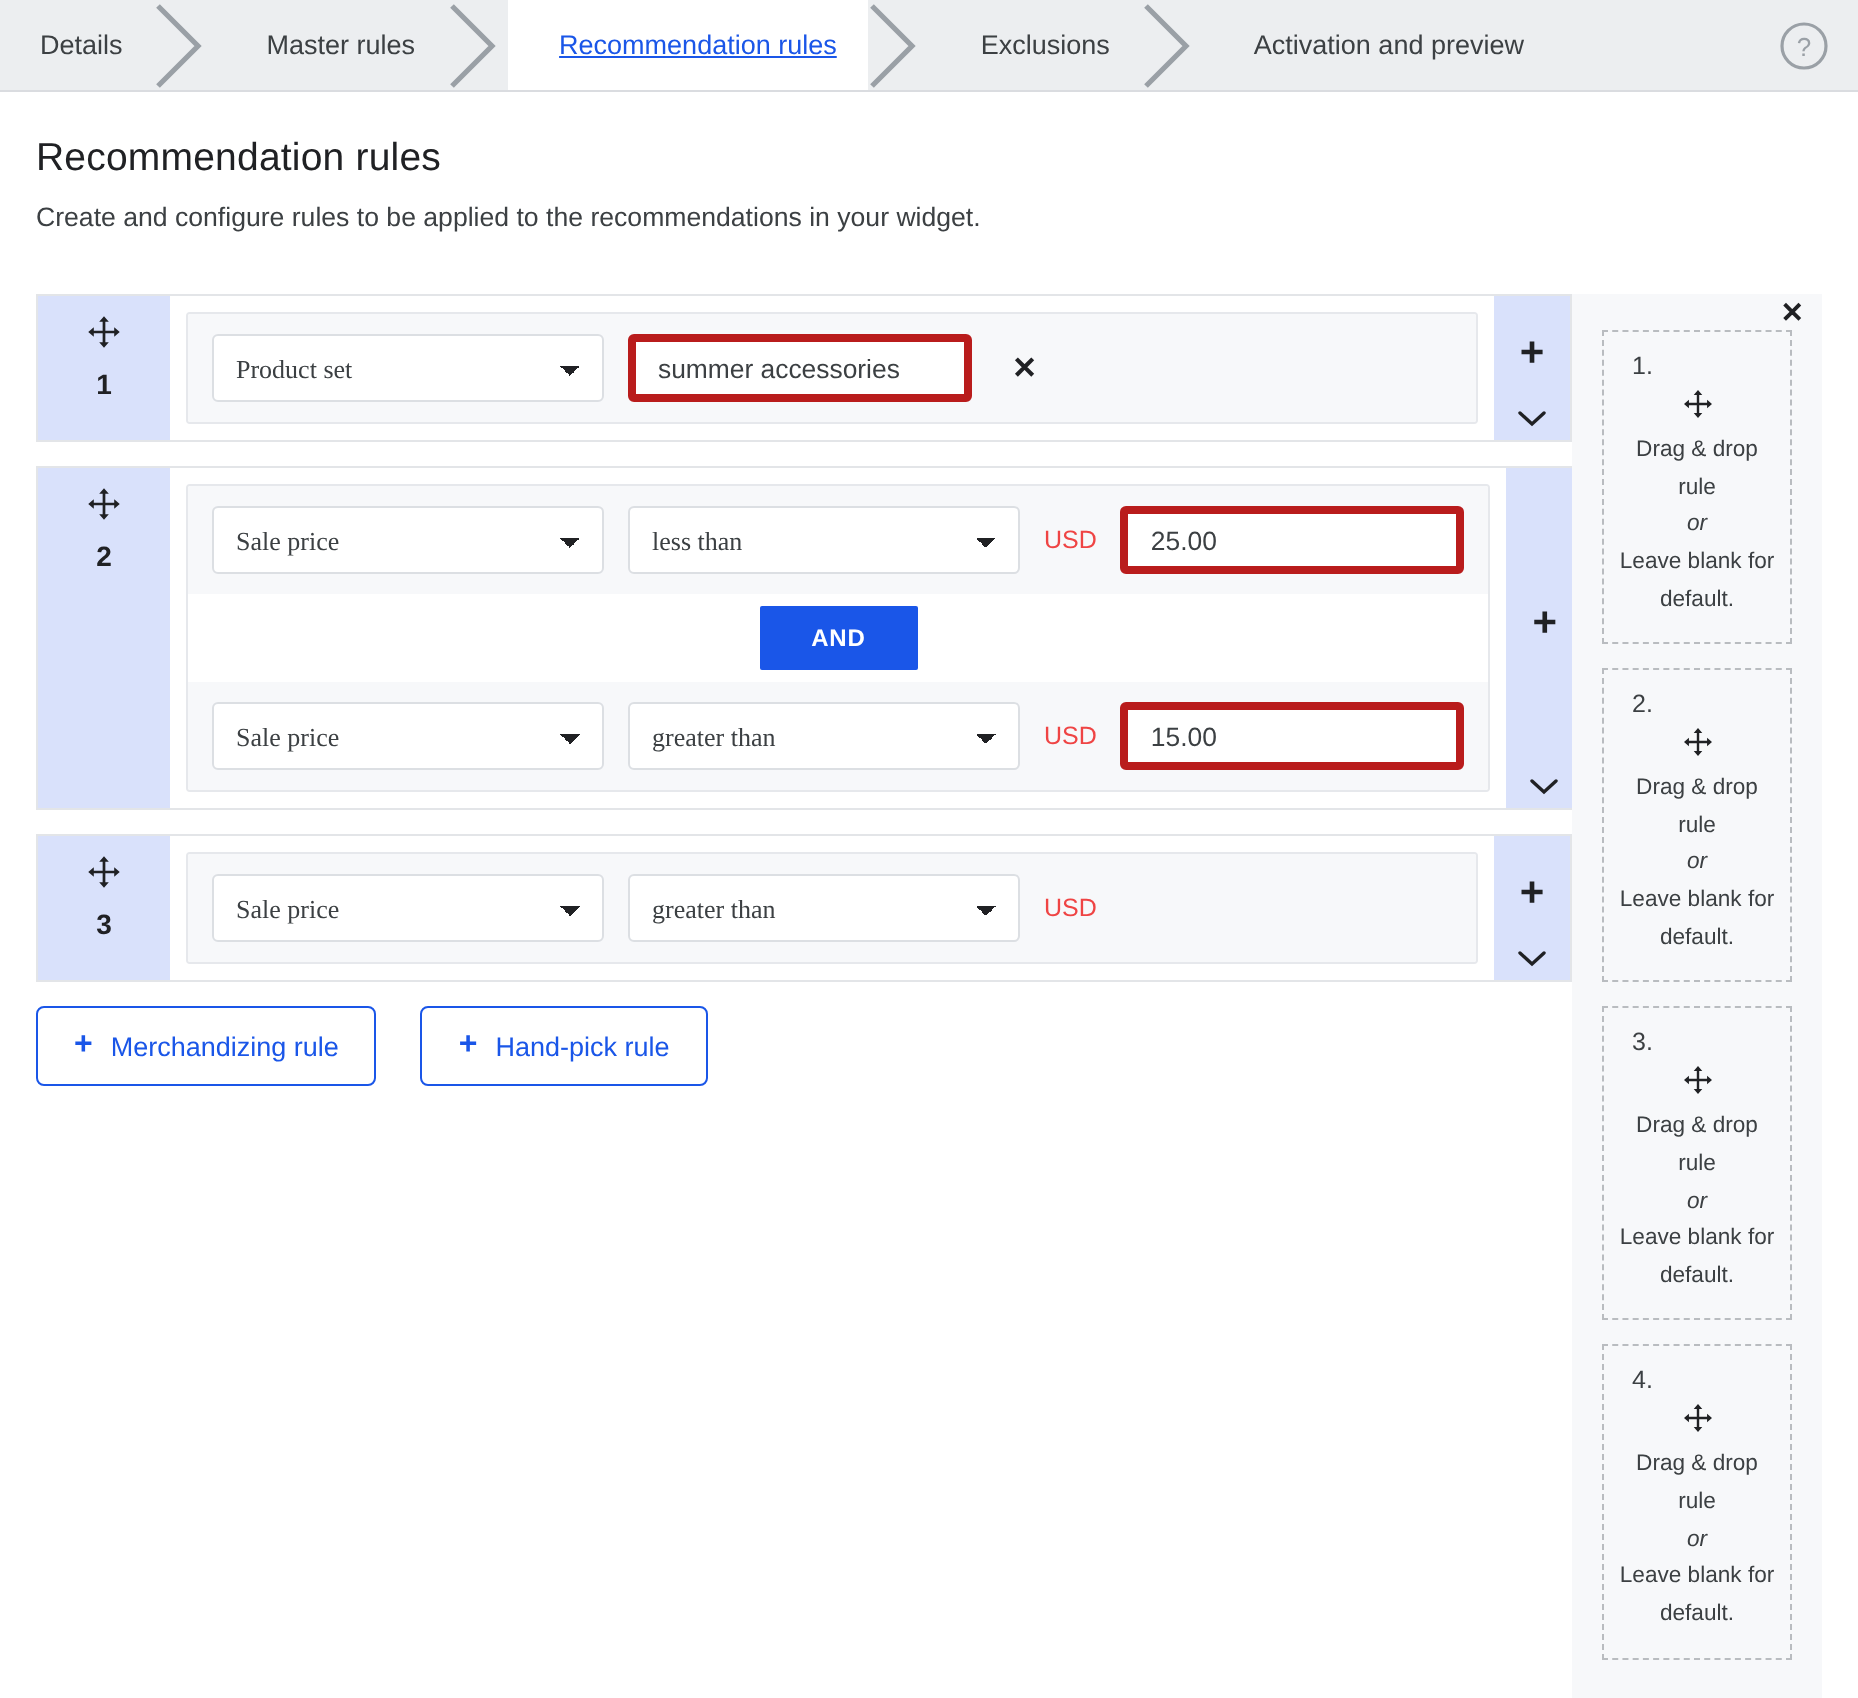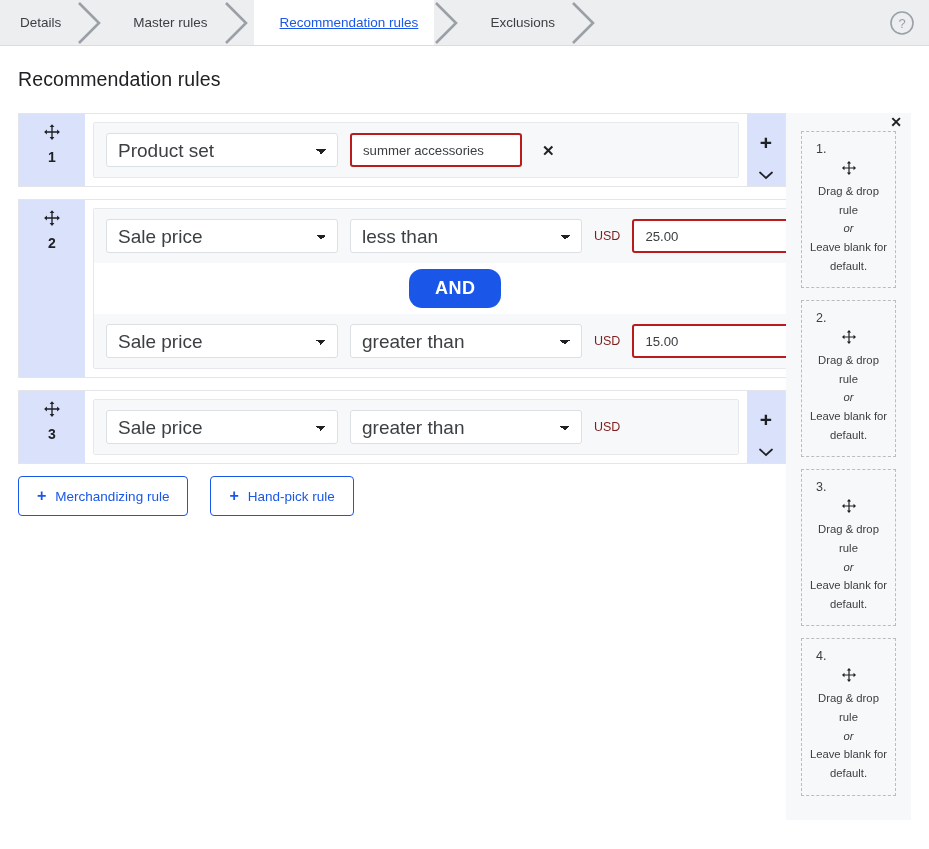--- a/index.html
+++ b/index.html
@@ -125,61 +125,61 @@
   }
   .and-row {
     display: flex;
     justify-content: center;
     background: #ffffff;
     padding: 6px 0;
   }
   .and-chip {
     background: #1a56e8;
     color: #ffffff;
-    font-size: 18px;
+    font-size: 12px;
     font-weight: 700;
     letter-spacing: .4px;
     padding: 9px 26px;
     border: none;
-    border-radius: 13px;
+    border-radius: 1px;
   }
   .sel {
     -webkit-appearance: none;
     appearance: none;
     background: #ffffff;
     border: 1px solid #dcdfe3;
     border-radius: 3px;
-    font-size: 19px;
-    font-family: Liberation Sans, sans-serif;
+    font-size: 13px;
+    font-family: Liberation Serif, serif;
     color: #3c4043;
     height: 34px;
     padding: 0 28px 0 11px;
-    width: 232px;
+    width: 196px;
     background-image:
       linear-gradient(45deg, transparent 50%, #202124 50%),
       linear-gradient(135deg, #202124 50%, transparent 50%);
     background-position:
       calc(100% - 16px) 15px,
       calc(100% - 11px) 15px;
     background-size: 5px 5px, 5px 5px;
     background-repeat: no-repeat;
   }
   .txt {
     background: #ffffff;
-    border: 2px solid #b91c1c;
+    border: 4px solid #b91c1c;
     border-radius: 3px;
     font-size: 13.2px;
     font-family: "Liberation Sans", sans-serif;
     color: #3c4043;
     height: 34px;
     padding: 0 11px;
   }
   .txt.wide { width: 172px; }
   .txt.val  { width: 172px; }
-  .cur { font-size: 12.5px; color: #7f1d1d; }
+  .cur { font-size: 12.5px; color: #ef4444; }
   .x-btn {
     background: transparent;
     border: none;
     font-size: 15px;
     font-weight: 700;
     color: #202124;
     cursor: pointer;
     padding: 4px 8px;
     line-height: 1;
   }
@@ -293,31 +293,35 @@
         </svg>
       </div>
       <div class="step">
         <span class="label">Exclusions</span>
       </div>
       <div class="sep">
         <svg width="34" height="46" viewBox="0 0 34 46">
           <path d="M4 3 L24 23 L4 43" fill="none" stroke="#9aa0a6" stroke-width="2.6"></path>
         </svg>
       </div>
+      <div class="step">
+        <span class="label">Activation and preview</span>
+      </div>
     </div>
   <div class="help-btn">
     <svg width="26" height="26" viewBox="0 0 26 26">
       <circle cx="13" cy="13" r="11" fill="none" stroke="#9aa0a6" stroke-width="1.6"></circle>
       <text x="13" y="18" font-size="13" text-anchor="middle" fill="#9aa0a6" font-family="Liberation Sans, sans-serif">?</text>
     </svg>
   </div>
 </div>
 
 <div class="page-head">
   <h1 class="page-title">Recommendation rules</h1>
+  <p class="page-sub">Create and configure rules to be applied to the recommendations in your widget.</p>
 </div>
 
 <div class="body-wrap">
   <div class="rules-col">
     <div id="rules-host">
         <div class="rule">
           <div class="rule-handle">
             <span><svg width="18" height="18" viewBox="0 0 24 24" fill="#202124">
                 <path d="M12 1.5 L15.2 5.2 H12.9 V11.1 H18.8 V8.8 L22.5 12 L18.8 15.2 V12.9 H12.9 V18.8 H15.2 L12 22.5 L8.8 18.8 H11.1 V12.9 H5.2 V15.2 L1.5 12 L5.2 8.8 V11.1 H11.1 V5.2 H8.8 Z"></path>
               </svg></span>

